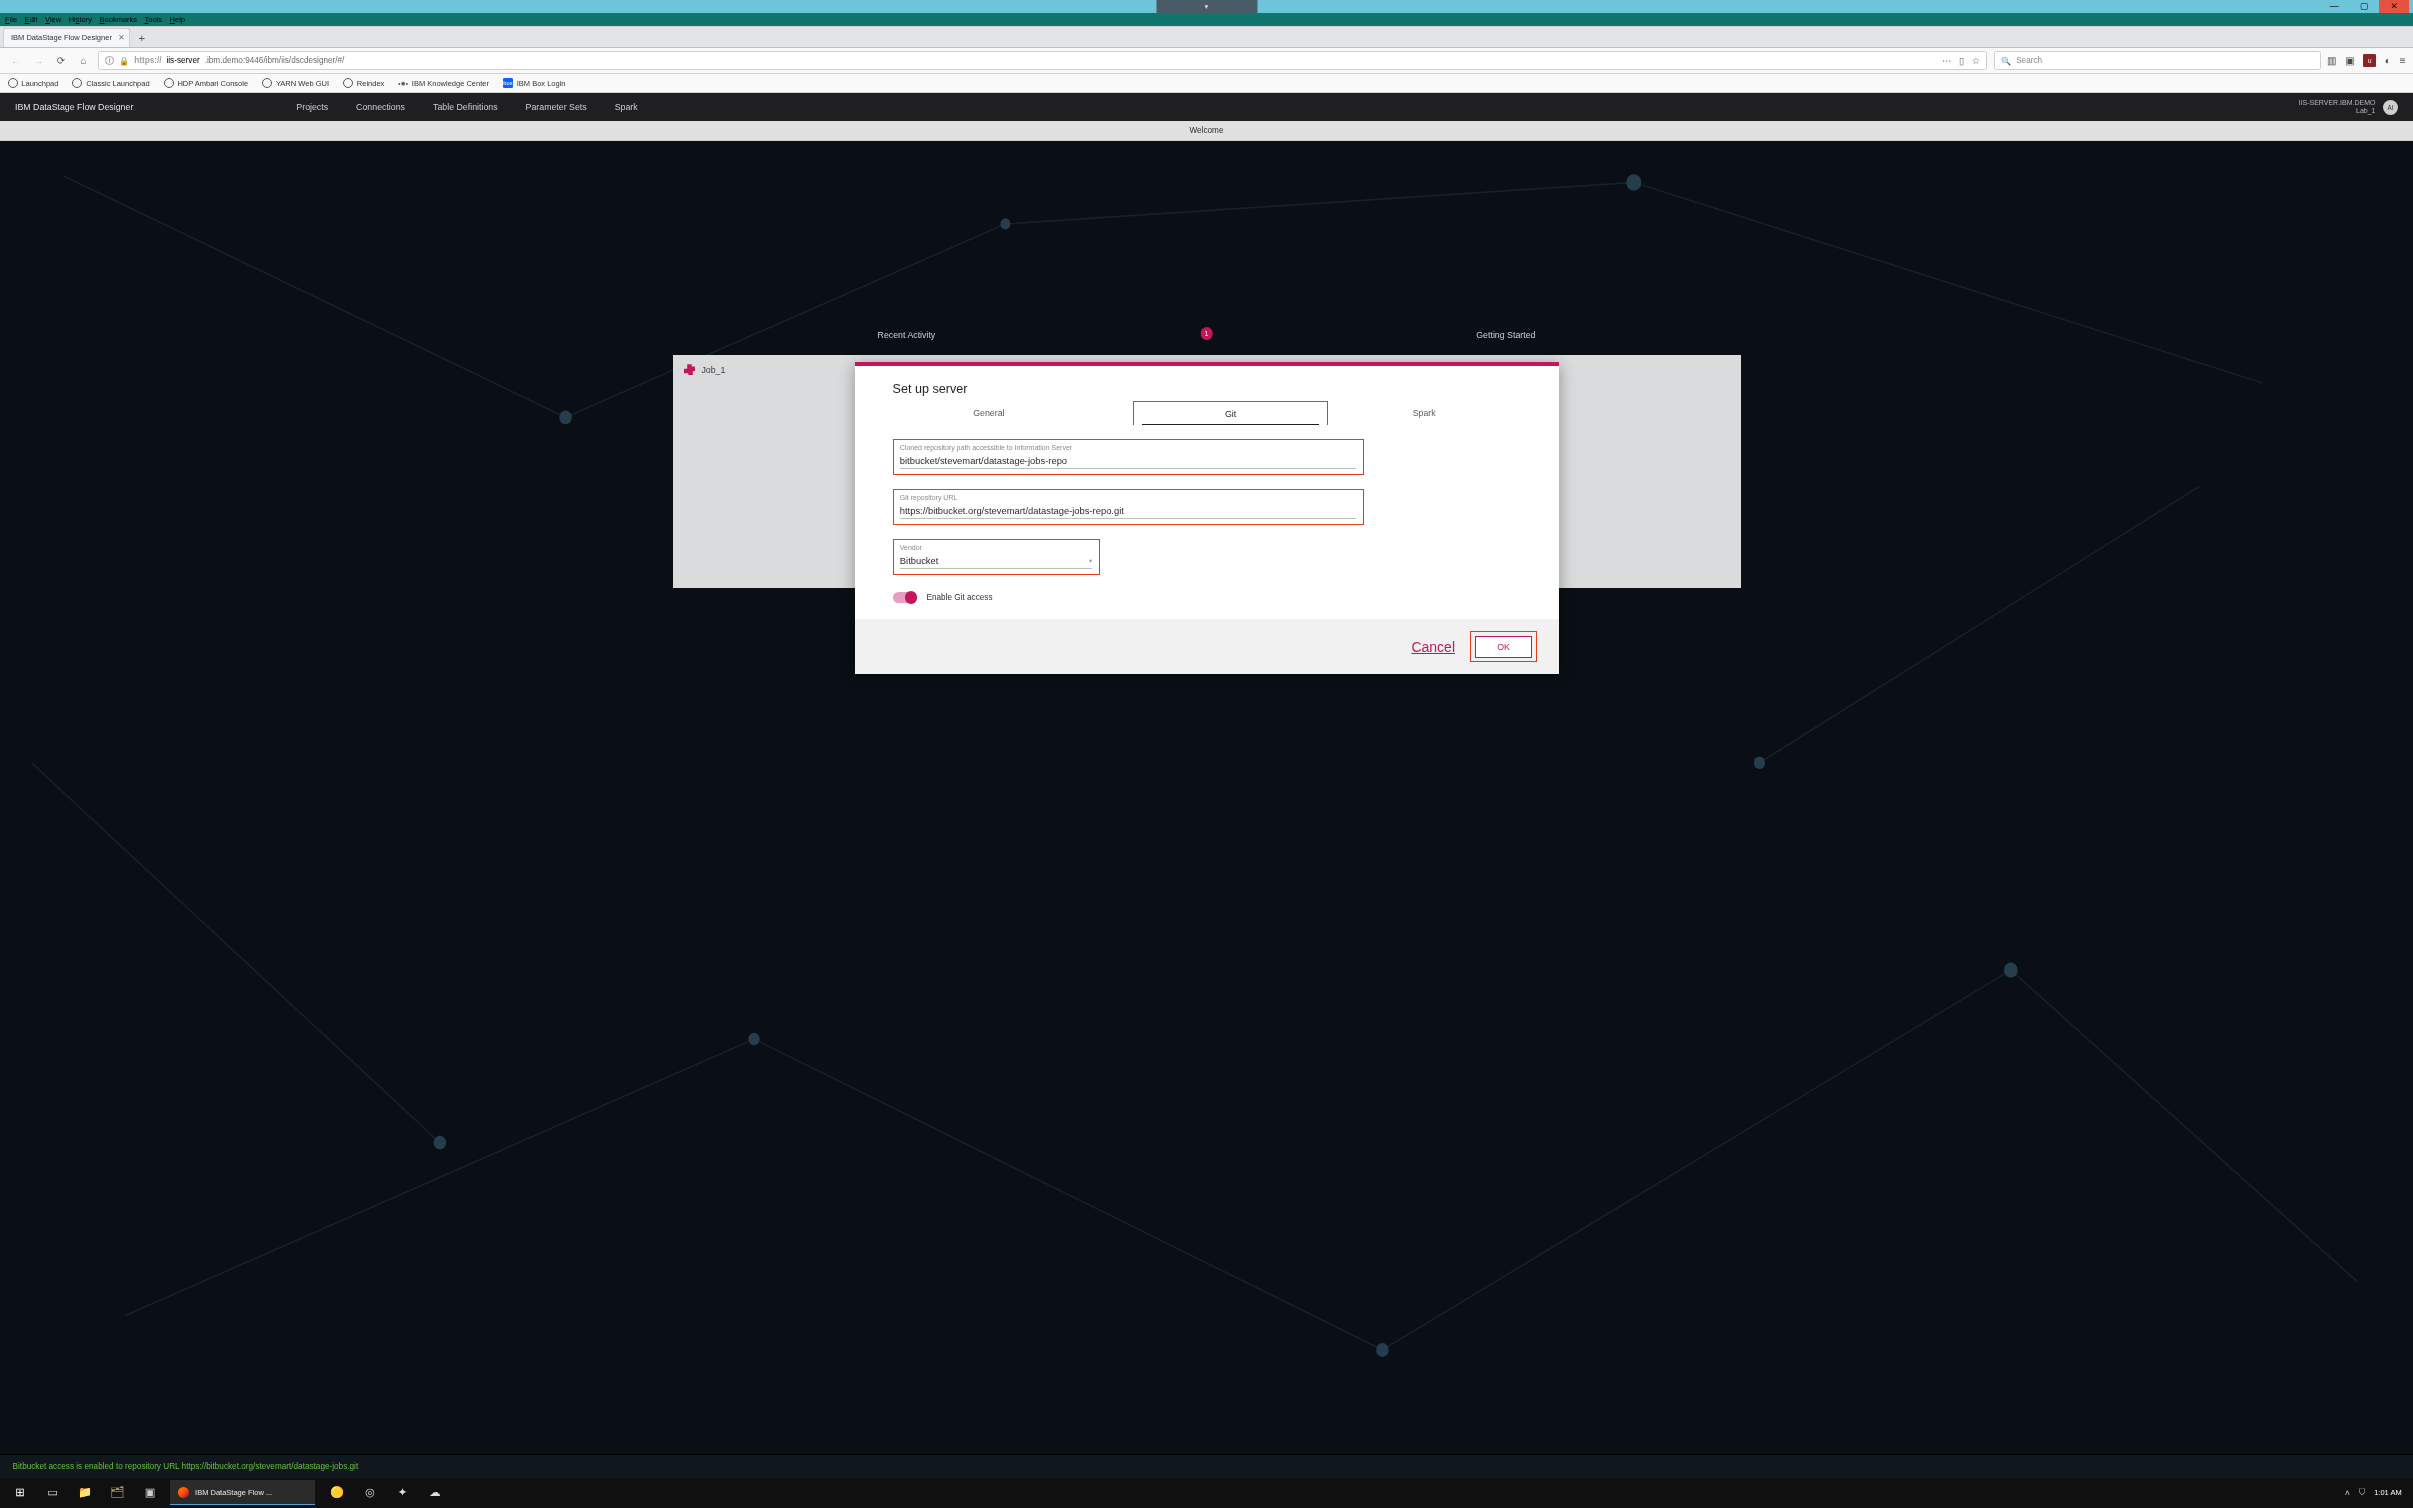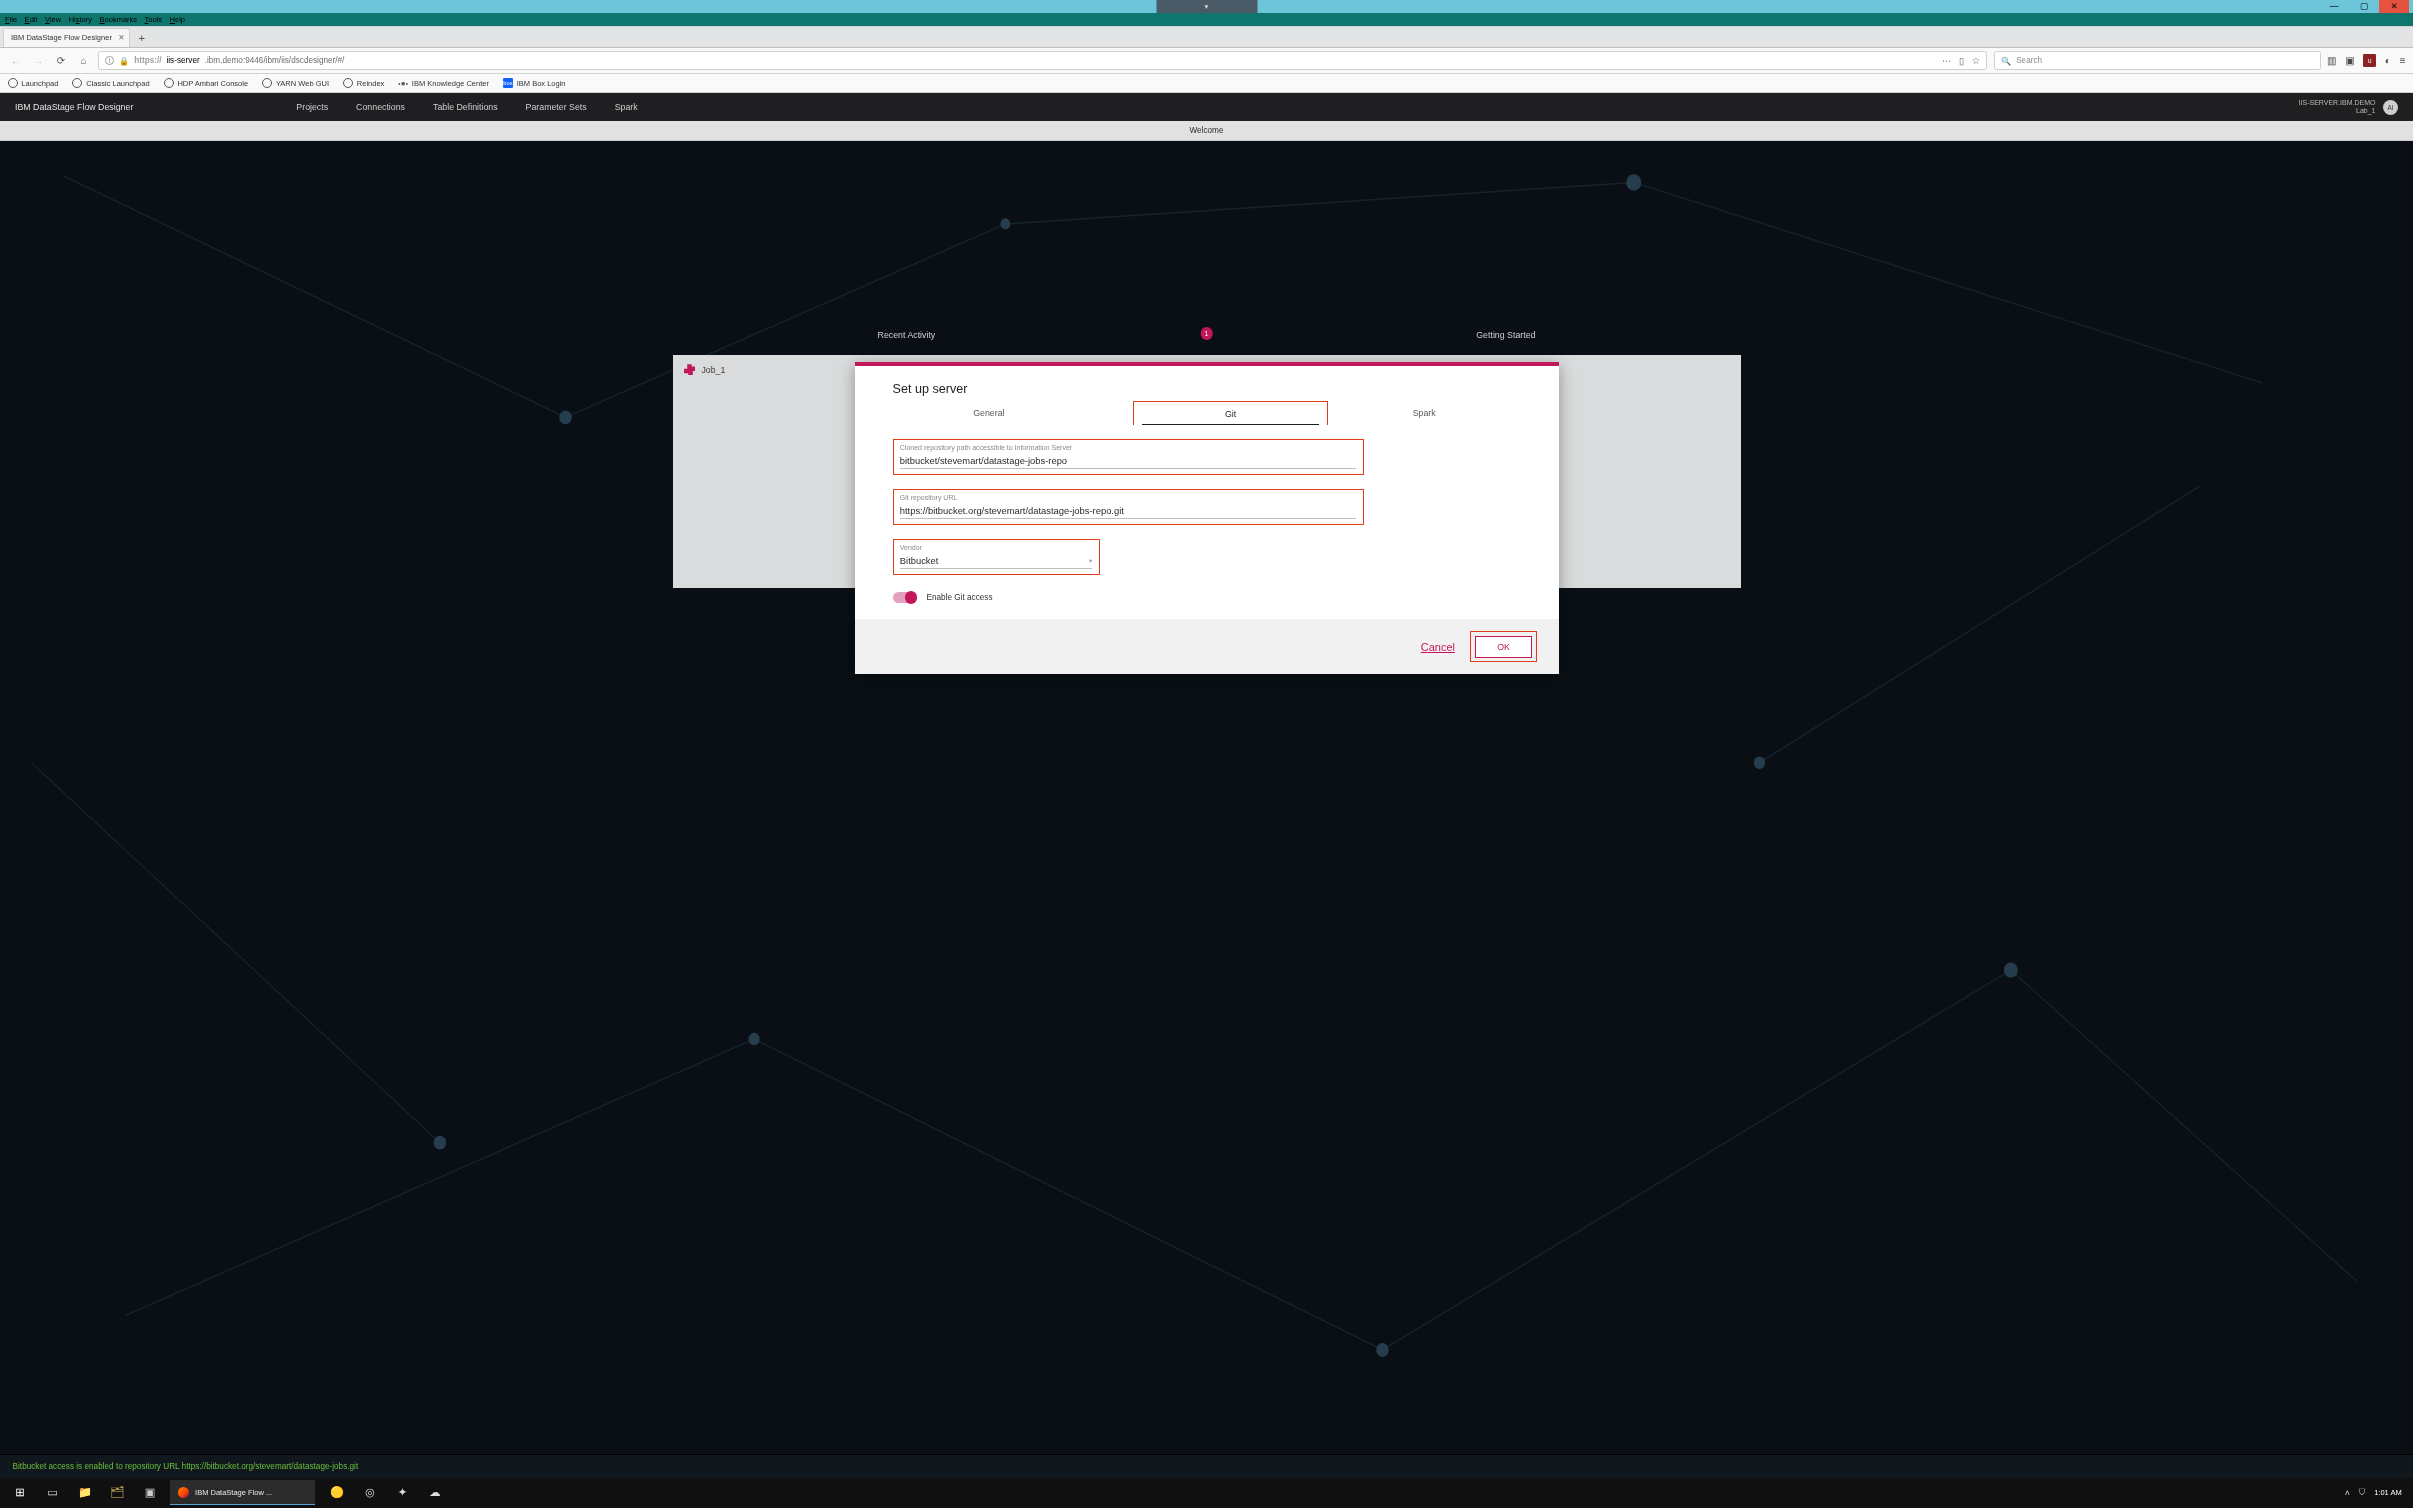--- a/index.html
+++ b/index.html
@@ -90,21 +90,21 @@
   .field.select .fval { display:flex; justify-content:space-between; align-items:center; }
   .field.select .chev { color:#9e9e9e; font-size:6.3px; }
   .field.narrow { width:207px; }
 
   .toggle-row { display:flex; align-items:center; gap:10px; padding:2.5px 0 10px 0; }
   .toggle { width:24px; height:11.3px; border-radius:6.3px; background:#e4a0bf; position:relative; }
   .toggle .knob { position:absolute; right:-0.6px; top:-0.6px; width:12.6px; height:12.6px; border-radius:50%; background:#c2185b; }
   .toggle-label { font-size:8.2px; color:#333; }
 
   .modal-footer { background:#f1f1f1; padding:11.3px 21.4px; display:flex; justify-content:flex-end; gap:15px; align-items:center; }
-  .btn-cancel { color:#c2185b; font-size:11px; background:none; border:none; cursor:pointer;text-decoration:underline; }
+  .btn-cancel { color:#c2185b; font-size:14px; background:none; border:none; cursor:pointer;text-decoration:underline; }
   .btn-ok-wrap { padding:3.8px; }
   .btn-ok { border:0.6px solid #c2185b; color:#c2185b; background:#fff; padding:5px 21.4px; font-size:8.8px; cursor:pointer; }
 
   
   .statusbar { height:24px; background:#10181e; color:#6abf3a; font-size:8.2px; display:flex; align-items:center; padding:0 12.6px; border-top:0.6px solid #000; }
 
   
   .taskbar { height:30px; background:#101010; display:flex; align-items:center; padding:0 5px; gap:2.5px; color:#fff; font-size:7.5px; }
   .tb-btn { width:30px; height:25px; display:flex; align-items:center; justify-content:center; font-size:11.3px; color:#ddd; }
   .tb-btn.start { color:#fff; }

